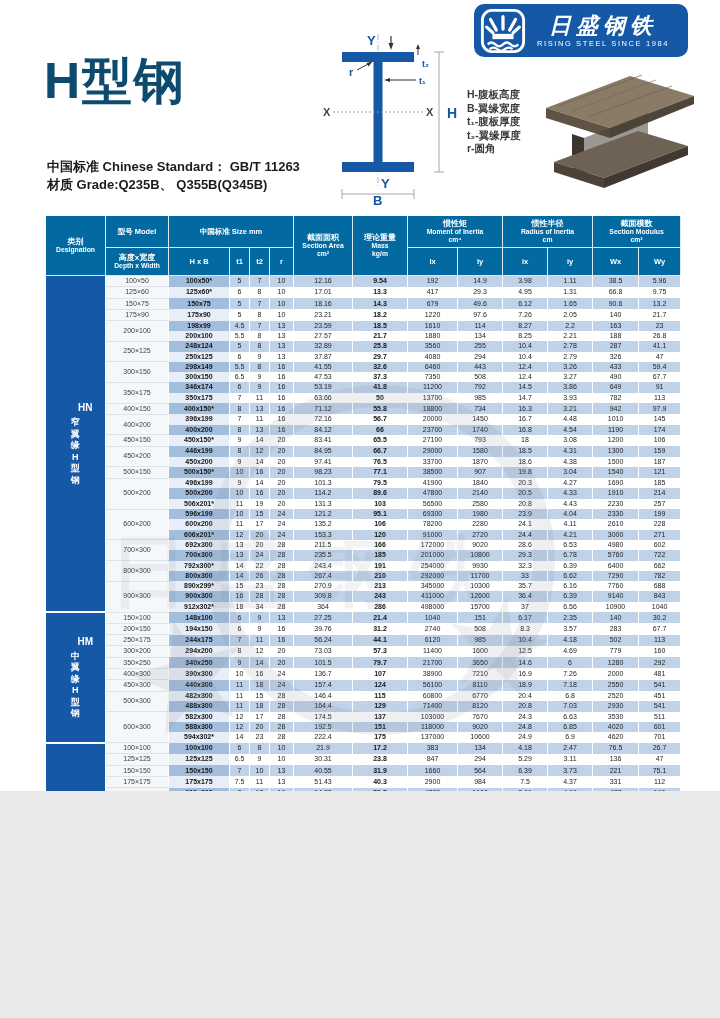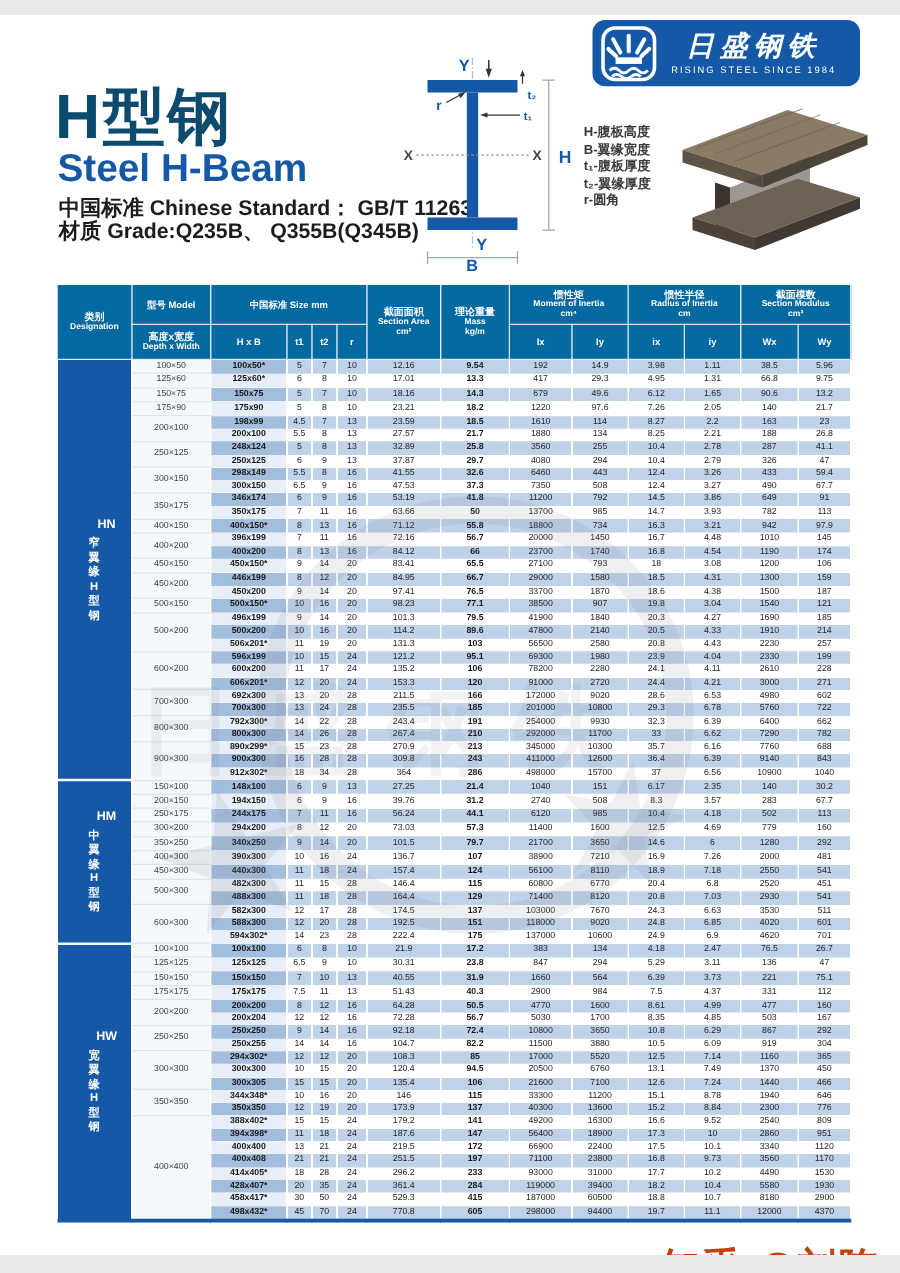--- a/index.html
+++ b/index.html
@@ -1,36 +1,36 @@
 <!DOCTYPE html>
 <html><head>
 <meta charset="utf-8">
 <style>
   * { margin:0; padding:0; box-sizing:border-box; }
   html,body { background:#e9e9e9; }
   .page {
-    position:relative; width:720px; height:992px; margin:12px auto;
+    position:relative; width:720px; height:791px; margin:0 auto;
     background:#ffffff; overflow:hidden;
     font-family:"Liberation Sans", sans-serif; color:#222;
   }
 
   
   .logo { position:absolute; left:474px; top:4px; width:214px; height:53px;
     background:#1558a6; border-radius:10px; display:flex; align-items:center; padding:4px 8px 4px 6px; }
   .logo-emblem { width:46px; height:46px; flex:0 0 auto; }
   .logo-text { display:flex; flex-direction:column; align-items:center; flex:1; }
   .logo-name { font-family:"DejaVu Serif", serif; font-weight:bold; font-style:italic;
     color:#fff; font-size:22px; letter-spacing:5px; line-height:24px; white-space:nowrap; }
   .logo-tag { color:#fff; font-size:7.5px; letter-spacing:1.6px; margin-top:2px; white-space:nowrap; }
 
   
   .title-cn { position:absolute; left:44px; top:48px; font-size:50px; font-weight:bold;
     color:#0c4a6e; letter-spacing:2px; }
   .title-en { position:absolute; left:46px; top:105px; font-size:31px; font-weight:bold; color:#1558a6; }
-  .std-lines { position:absolute; left:47px; top:146px; font-size:17px; font-weight:bold;
+  .std-lines { position:absolute; left:47px; top:158px; font-size:13px; font-weight:bold;
     color:#1c1c1c; line-height:17.5px; }
 
   
   .diagram { position:absolute; left:323px; top:34px; width:138px; height:172px; }
   
   .legend { position:absolute; left:467px; top:88px; font-size:10.5px; font-weight:bold;
     color:#3a3a3a; line-height:13.5px; z-index:2; }
   
   .photo { position:absolute; left:532px; top:66px; width:172px; height:140px; }
 
@@ -100,21 +100,20 @@
       <path d="M8,38 q4,-4 8,0 t8,0 t8,0 t8,0" fill="none" stroke="#fff" stroke-width="2.4"></path>
       <path d="M10,43 q4,-3.4 8,0 t8,0 t8,0" fill="none" stroke="#fff" stroke-width="2.4"></path>
     </svg>
     <div class="logo-text">
       <div class="logo-name">日盛钢铁</div>
       <div class="logo-tag">RISING STEEL SINCE 1984</div>
     </div>
   </div>
 
   <div class="title-cn">H型钢</div>
-  <div class="title-en">Steel H-Beam</div>
   <div class="std-lines">
     <div>中国标准 Chinese Standard： GB/T 11263</div>
     <div>材质 Grade:Q235B、 Q355B(Q345B)</div>
   </div>
 
   <svg class="diagram" viewBox="0 0 138 172">
     <line x1="55" y1="0" x2="55" y2="152" stroke="#a9bed4" stroke-width="1" stroke-dasharray="6,2,1,2"></line>
     <text x="44" y="11" font-size="13" font-weight="bold" fill="#1558a6">Y</text>
     <line x1="68" y1="2" x2="68" y2="13" stroke="#333" stroke-width="1.2"></line>
     <polygon points="68,16 65.5,9 70.5,9" fill="#333"></polygon>

